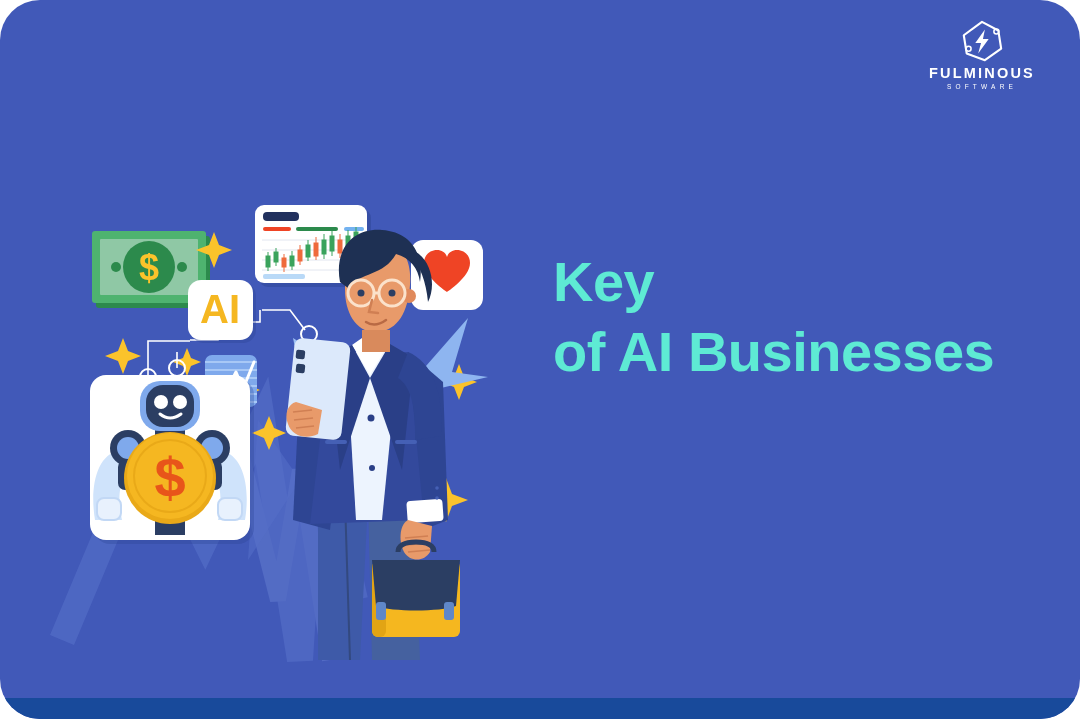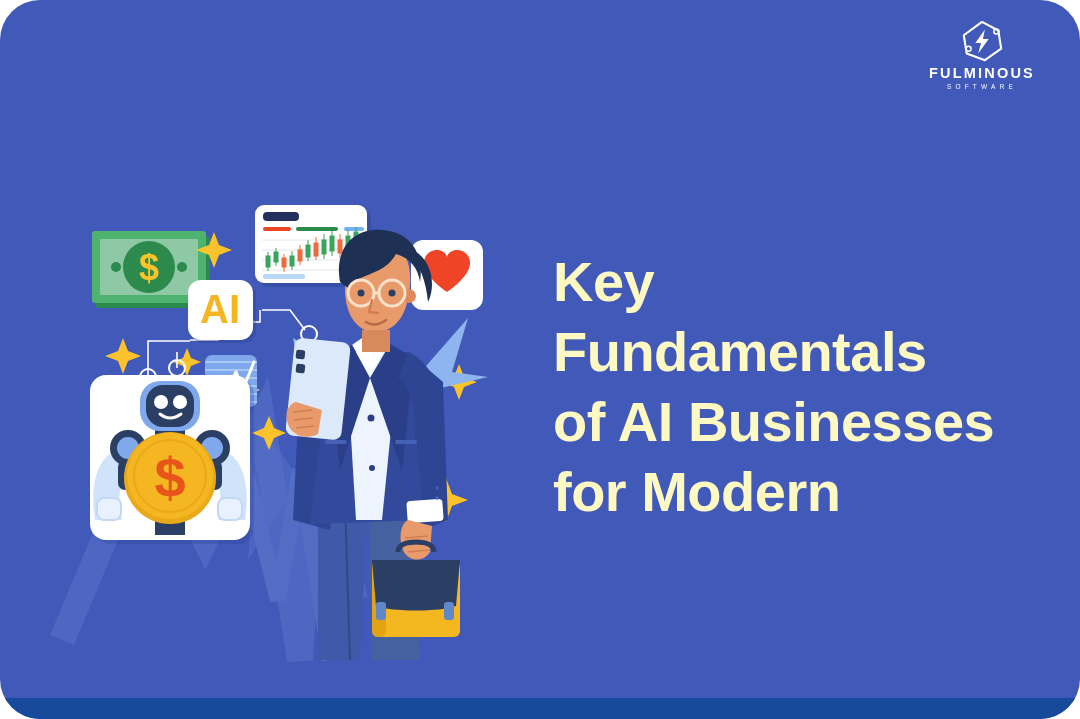--- a/index.html
+++ b/index.html
@@ -43,21 +43,21 @@
     font-size:6.5px;
     letter-spacing:4.2px;
     margin-top:3px;
     line-height:1;
   }
   
   .headline {
     position:absolute;
     left:553px; top:247px;
     width:520px;
-    color:#fef9c3;
+    color:#5eead4;
     font-weight:700;
     font-size:56px;
     line-height:70px;
     letter-spacing:-0.5px;
   }
   .headline .ln { display:block; white-space:nowrap; }
   
   .art { position:absolute; left:0; top:0; width:553px; height:719px; }
   .art svg { display:block; }
 </style>
@@ -318,19 +318,17 @@
       <path d="M27 12 L17 26 L23 26 L20 37 L31 22 L25 22 Z" fill="#ffffff"></path>
       <circle cx="39" cy="14" r="2.6" fill="none" stroke="#ffffff" stroke-width="1.6"></circle>
       <circle cx="10" cy="32" r="2.6" fill="none" stroke="#ffffff" stroke-width="1.6"></circle>
     </svg>
     <div class="logo-text">FULMINOUS</div>
     <div class="logo-sub">SOFTWARE</div>
   </div>
 
   <h1 class="headline">
     <span class="ln">Key</span>
-    <span class="ln">Fundamentals</span>
     <span class="ln">of AI Businesses</span>
-    <span class="ln">for Modern</span>
   </h1>
 
   <div class="bottom-bar"></div>
 </div>
 
 </body></html>

